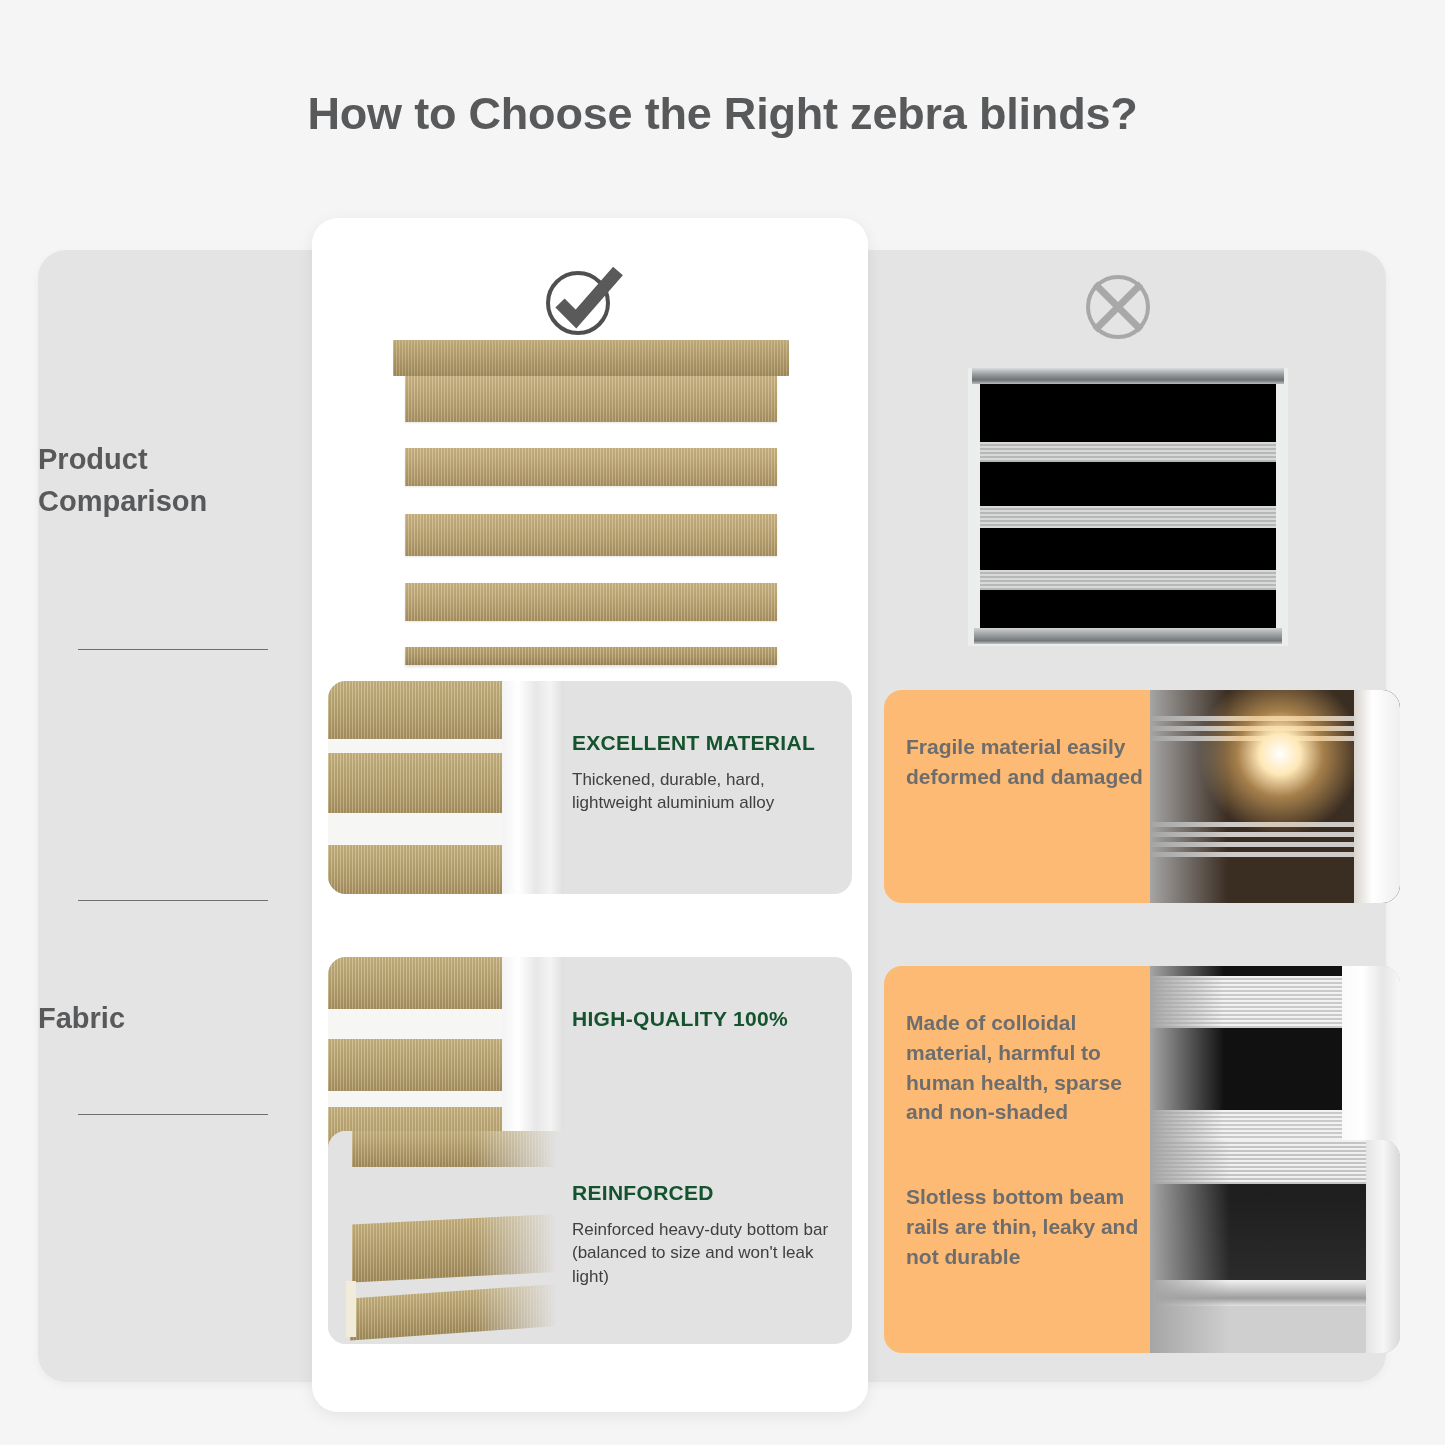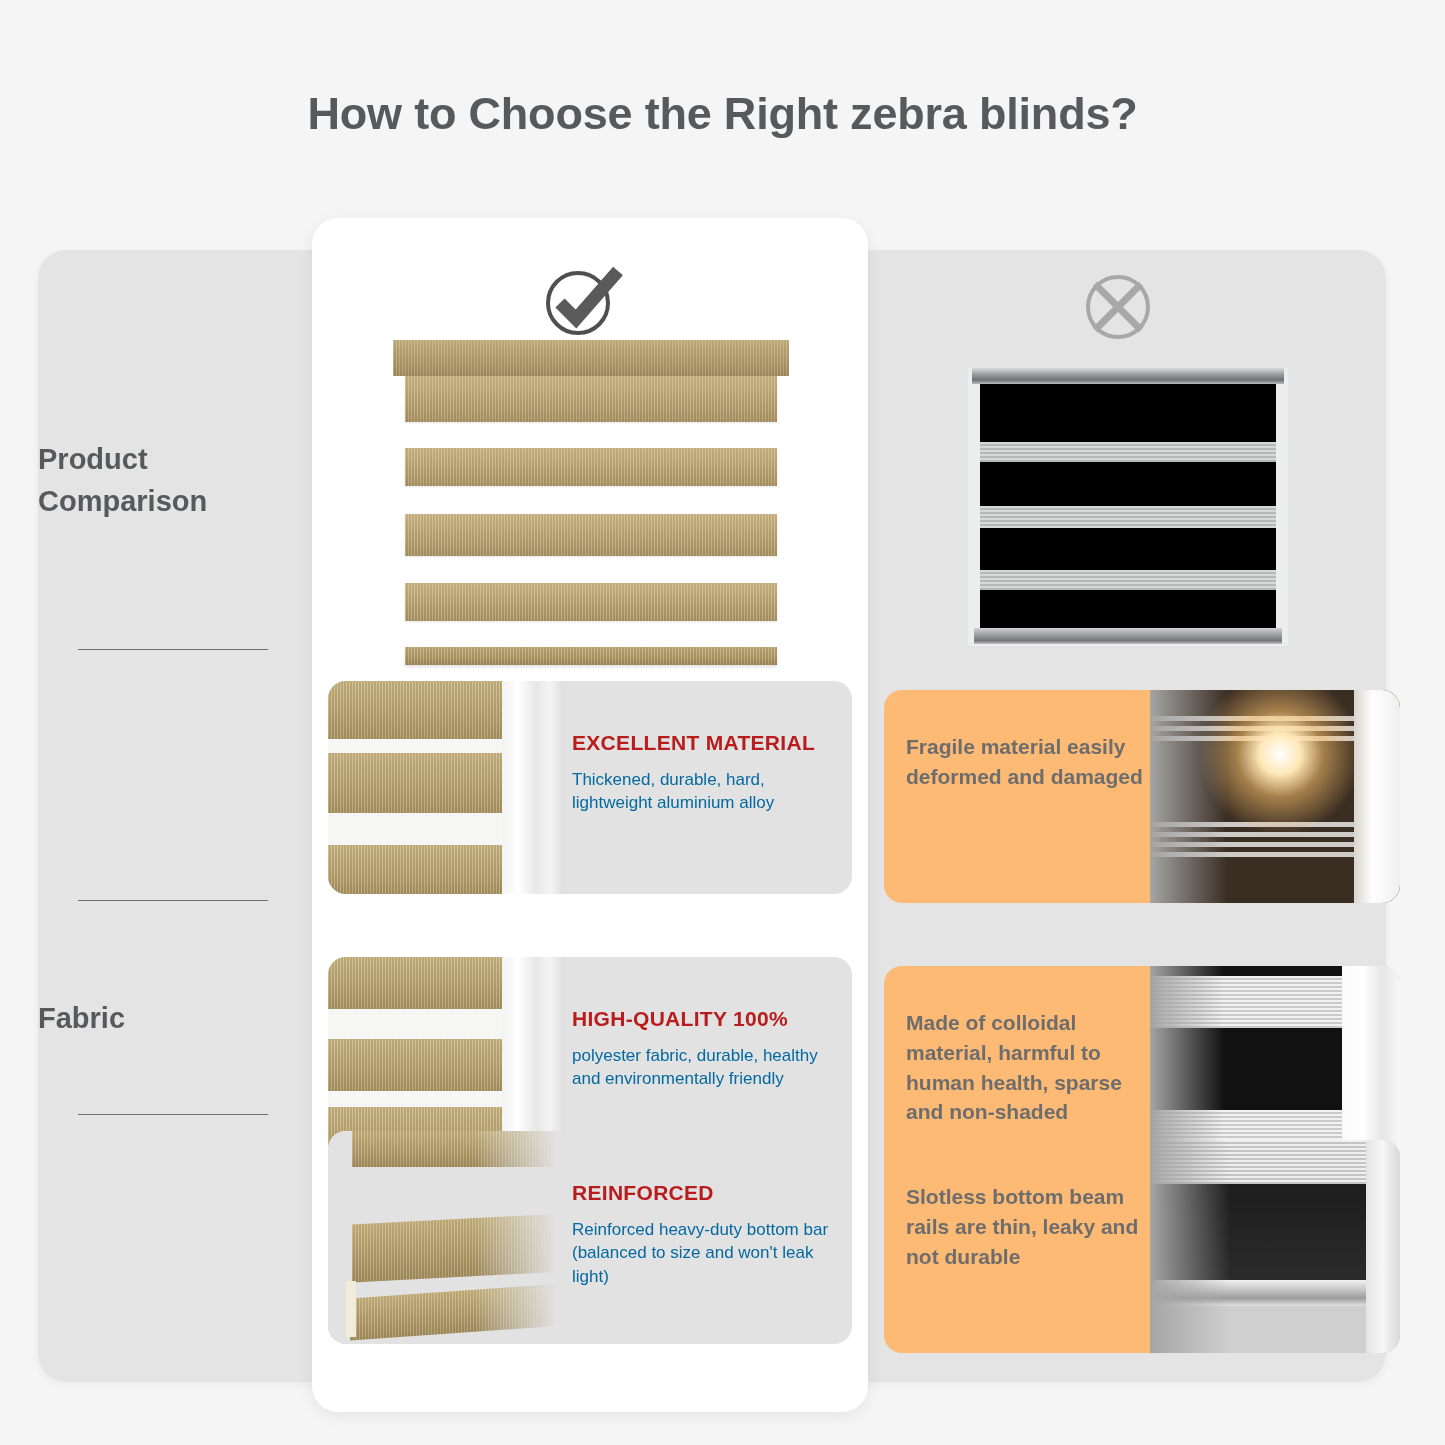--- a/index.html
+++ b/index.html
@@ -184,27 +184,27 @@
 
   .card-text-good {
     position: absolute;
     left: 244px;
     top: 50px;
     width: 268px;
   }
   .card-head {
     font-size: 21px;
     font-weight: bold;
-    color: #b91c1c;
+    color: #14532d;
     letter-spacing: 0.3px;
     margin-bottom: 13px;
   }
   .card-body {
     font-size: 17px;
-    color: #0369a1;
+    color: #404040;
     line-height: 1.38;
   }
   .card-text-bad {
     position: absolute;
     left: 22px;
     top: 42px;
     width: 255px;
     font-size: 21px;
     font-weight: bold;
     color: #6d6d6d;
@@ -382,21 +382,20 @@
   <div class="photo photo-good pg1">
     <div class="slat" style="top:0;height:52px;"></div>
     <div class="gap" style="top:52px;height:30px;"></div>
     <div class="slat" style="top:82px;height:52px;"></div>
     <div class="gap" style="top:134px;height:16px;"></div>
     <div class="slat" style="top:150px;height:63px;"></div>
     <div class="frame"></div>
   </div>
   <div class="card-text-good">
     <div class="card-head">HIGH-QUALITY 100%</div>
-    <div class="card-body">polyester fabric, durable, healthy and environmentally friendly</div>
   </div>
 </div>
 
 <div class="card card-good c-row-2">
   <div class="photo photo-good pg3">
     <div class="bar" style="left:24px;top:0;width:212px;height:36px;"></div>
     <div class="bar" style="left:24px;top:88px;width:212px;height:58px;transform:skewY(-3deg);"></div>
     <div class="bar" style="left:22px;top:160px;width:214px;height:42px;transform:skewY(-4deg);"></div>
     <div class="endcap" style="left:18px;top:150px;width:10px;height:56px;"></div>
     <div class="fadeout"></div>

